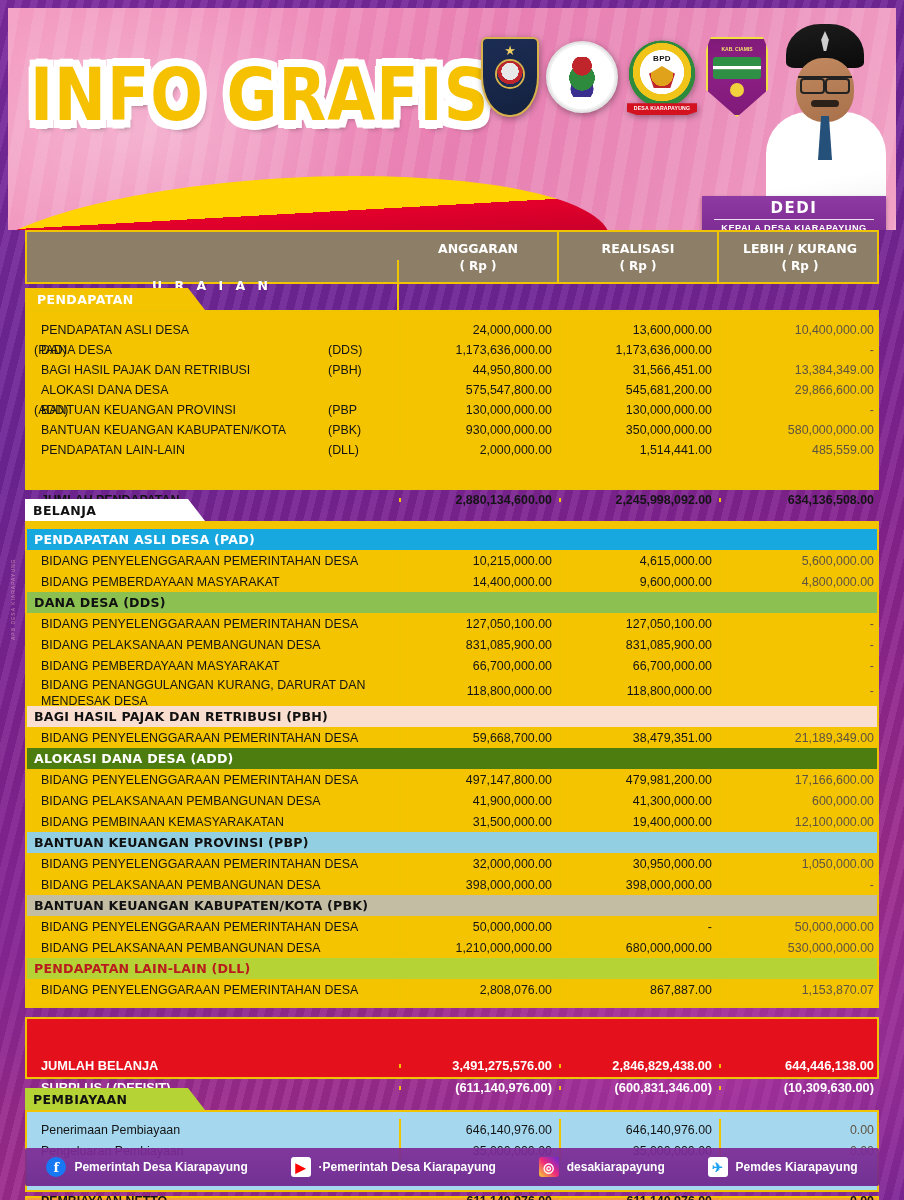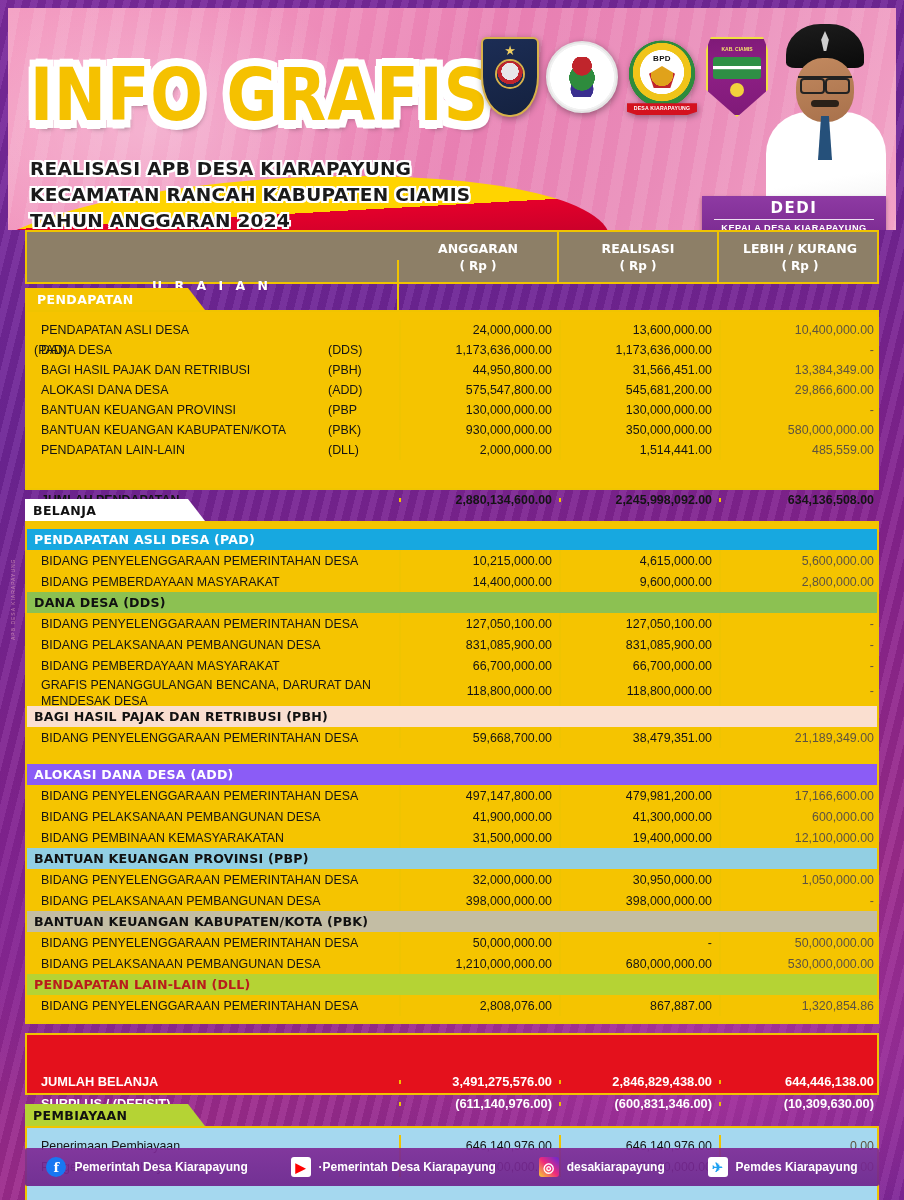--- a/index.html
+++ b/index.html
@@ -293,25 +293,20 @@
 </style>
 </head>
 <body>
 
 <div id="poster">
 
   <div id="header">
 
     <div id="title">INFO GRAFIS</div>
 
-    <div id="subtitle">
-      <div>REALISASI APB DESA KIARAPAYUNG</div>
-      <div>KECAMATAN RANCAH KABUPATEN CIAMIS</div>
-      <div>TAHUN ANGGARAN 2024</div>
-    </div>
 
     <div id="logos">
       <div class="logo kemendagri"></div>
       <div class="logo kemendes"></div>
       <div class="logo bpd">
         <span class="bpd-text">BPD</span>
         <span class="garuda"></span>
         <span class="ribbon">DESA KIARAPAYUNG</span>
       </div>
       <div class="logo ciamis">
@@ -387,21 +382,21 @@
         <div class="drow" style="height: 20px;">
           <div class="c-u" style="display: flex;">
             <div class="cell " style="flex: 1 1 0%; padding-left: 14px;">BAGI HASIL PAJAK DAN RETRIBUSI</div>
             <div class="cell " style="width: 78px; flex: 0 0 auto;">(PBH)</div>
           </div>
           <div class="cell num  c-a vsep-a">44,950,800.00</div>
           <div class="cell num  c-r vsep-r">31,566,451.00</div>
           <div class="cell num  dim c-l vsep-l">13,384,349.00</div>
         </div>
         <div class="drow" style="height: 20px;">
-          <div class="c-u" style="display: flex;">
+          <div class="c-u" style="display: flex; flex-direction: column;">
             <div class="cell " style="flex: 1 1 0%; padding-left: 14px;">ALOKASI DANA DESA</div>
             <div class="cell " style="width: 78px; flex: 0 0 auto;">(ADD)</div>
           </div>
           <div class="cell num  c-a vsep-a">575,547,800.00</div>
           <div class="cell num  c-r vsep-r">545,681,200.00</div>
           <div class="cell num  dim c-l vsep-l">29,866,600.00</div>
         </div>
         <div class="drow" style="height: 20px;">
           <div class="c-u" style="display: flex;">
             <div class="cell " style="flex: 1 1 0%; padding-left: 14px;">BANTUAN KEUANGAN PROVINSI</div>
@@ -456,21 +451,21 @@
         <div class="drow" style="height: 21px;">
           <div class="cell  c-u" style="padding-left: 14px;">BIDANG PENYELENGGARAAN PEMERINTAHAN DESA</div>
           <div class="cell num  c-a vsep-a">10,215,000.00</div>
           <div class="cell num  c-r vsep-r">4,615,000.00</div>
           <div class="cell num  dim c-l vsep-l">5,600,000.00</div>
         </div>
         <div class="drow" style="height: 21px;">
           <div class="cell  c-u" style="padding-left: 14px;">BIDANG PEMBERDAYAAN MASYARAKAT</div>
           <div class="cell num  c-a vsep-a">14,400,000.00</div>
           <div class="cell num  c-r vsep-r">9,600,000.00</div>
-          <div class="cell num  dim c-l vsep-l">2,800,000.00</div>
+          <div class="cell num  dim c-l vsep-l">4,800,000.00</div>
         </div>
         <div class="catrow" style="background: rgb(140, 193, 82);">
           <span class="cat-label" style="color: rgb(17, 17, 17);">DANA DESA (DDS)</span>
         </div>
         <div class="drow" style="height: 21px;">
           <div class="cell  c-u" style="padding-left: 14px;">BIDANG PENYELENGGARAAN PEMERINTAHAN DESA</div>
           <div class="cell num  c-a vsep-a">127,050,100.00</div>
           <div class="cell num  c-r vsep-r">127,050,100.00</div>
           <div class="cell num  dim c-l vsep-l">-</div>
         </div>
@@ -480,35 +475,35 @@
           <div class="cell num  c-r vsep-r">831,085,900.00</div>
           <div class="cell num  dim c-l vsep-l">-</div>
         </div>
         <div class="drow" style="height: 21px;">
           <div class="cell  c-u" style="padding-left: 14px;">BIDANG PEMBERDAYAAN MASYARAKAT</div>
           <div class="cell num  c-a vsep-a">66,700,000.00</div>
           <div class="cell num  c-r vsep-r">66,700,000.00</div>
           <div class="cell num  dim c-l vsep-l">-</div>
         </div>
         <div class="drow" style="height: 30px;">
-          <div class="cell  c-u" style="padding-left: 14px; display: block; white-space: normal; padding-top: 1px;">GRAFIS PENANGGULANGAN BENCANA, DARURAT DAN MENDESAK DESA</div>
+          <div class="cell  c-u" style="padding-left: 14px; display: block; white-space: normal; padding-top: 1px;">BIDANG PENANGGULANGAN KURANG, DARURAT DAN MENDESAK DESA</div>
           <div class="cell num  c-a vsep-a">118,800,000.00</div>
           <div class="cell num  c-r vsep-r">118,800,000.00</div>
           <div class="cell num  dim c-l vsep-l">-</div>
         </div>
         <div class="catrow" style="background: rgb(250, 223, 208);">
           <span class="cat-label" style="color: rgb(17, 17, 17);">BAGI HASIL PAJAK DAN RETRIBUSI (PBH)</span>
         </div>
         <div class="drow" style="height: 21px;">
           <div class="cell  c-u" style="padding-left: 14px;">BIDANG PENYELENGGARAAN PEMERINTAHAN DESA</div>
           <div class="cell num  c-a vsep-a">59,668,700.00</div>
           <div class="cell num  c-r vsep-r">38,479,351.00</div>
           <div class="cell num  dim c-l vsep-l">21,189,349.00</div>
         </div>
-        <div class="catrow" style="background: #8b5cf6; margin-top: 16px;">
+        <div class="catrow" style="background: #4d7c0f;">
           <span class="cat-label" style="color: rgb(255, 255, 255);">ALOKASI DANA DESA (ADD)</span>
         </div>
         <div class="drow" style="height: 21px;">
           <div class="cell  c-u" style="padding-left: 14px;">BIDANG PENYELENGGARAAN PEMERINTAHAN DESA</div>
           <div class="cell num  c-a vsep-a">497,147,800.00</div>
           <div class="cell num  c-r vsep-r">479,981,200.00</div>
           <div class="cell num  dim c-l vsep-l">17,166,600.00</div>
         </div>
         <div class="drow" style="height: 21px;">
           <div class="cell  c-u" style="padding-left: 14px;">BIDANG PELAKSANAAN PEMBANGUNAN DESA</div>
@@ -552,21 +547,21 @@
           <div class="cell num  c-r vsep-r">680,000,000.00</div>
           <div class="cell num  dim c-l vsep-l">530,000,000.00</div>
         </div>
         <div class="catrow" style="background: rgb(181, 211, 52);">
           <span class="cat-label" style="color: #b91c1c;">PENDAPATAN LAIN-LAIN (DLL)</span>
         </div>
         <div class="drow" style="height: 21px;">
           <div class="cell  c-u" style="padding-left: 14px;">BIDANG PENYELENGGARAAN PEMERINTAHAN DESA</div>
           <div class="cell num  c-a vsep-a">2,808,076.00</div>
           <div class="cell num  c-r vsep-r">867,887.00</div>
-          <div class="cell num  dim c-l vsep-l">1,320,854.86</div>
+          <div class="cell num  dim c-l vsep-l">1,153,870.07</div>
         </div>
         <div style="height: 6px;"></div>
       </div>
 
     <div class="gap"></div>
 
     <div class="totals" id="totals-block">
         <div style="height: 7px;"></div>
         <div class="drow" style="height: 22px;">
           <div class="cell bold c-u" style="padding-left: 14px;">JUMLAH BELANJA</div>

